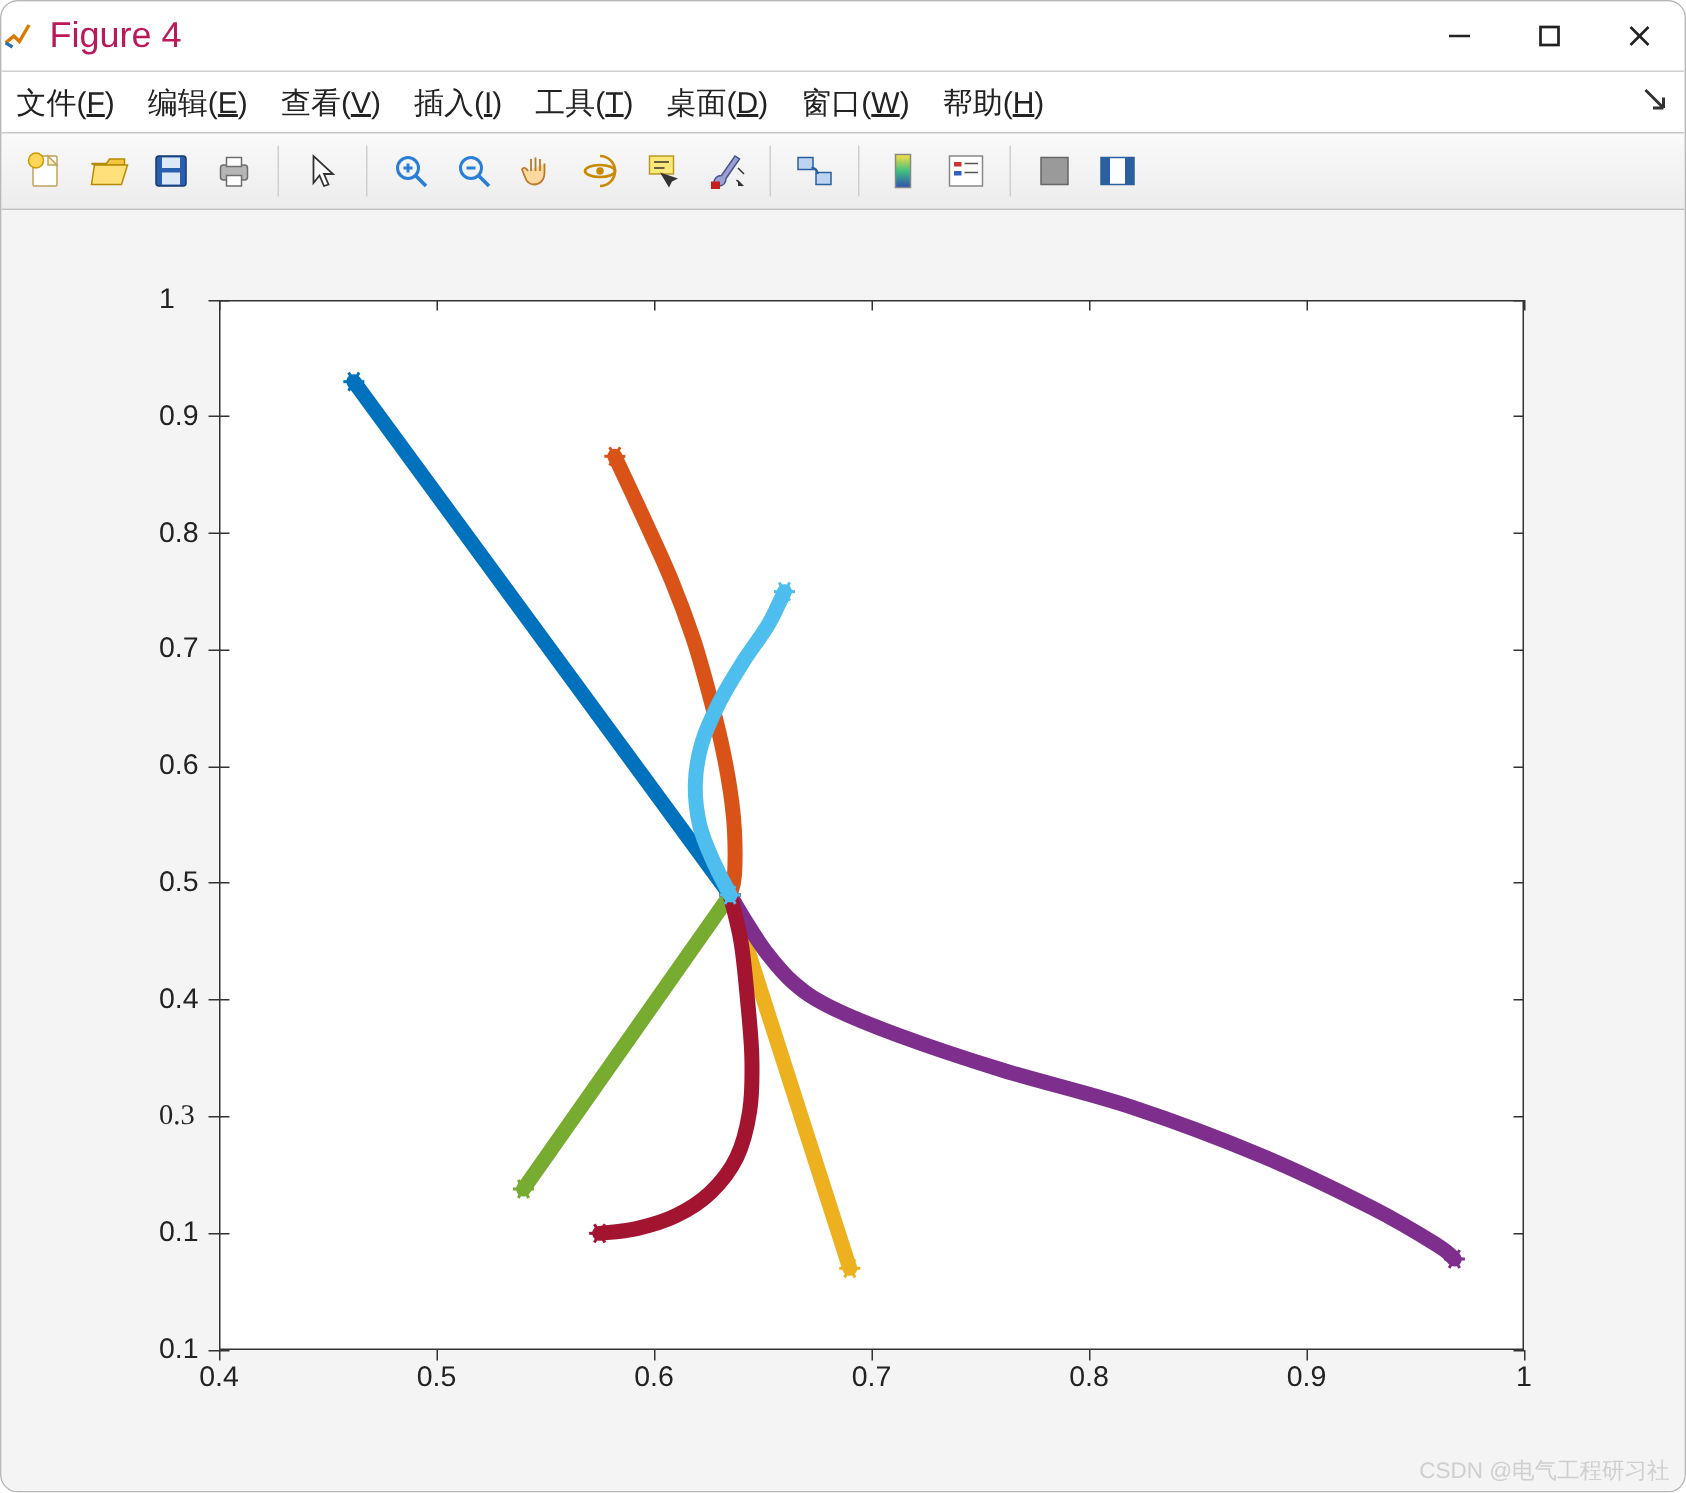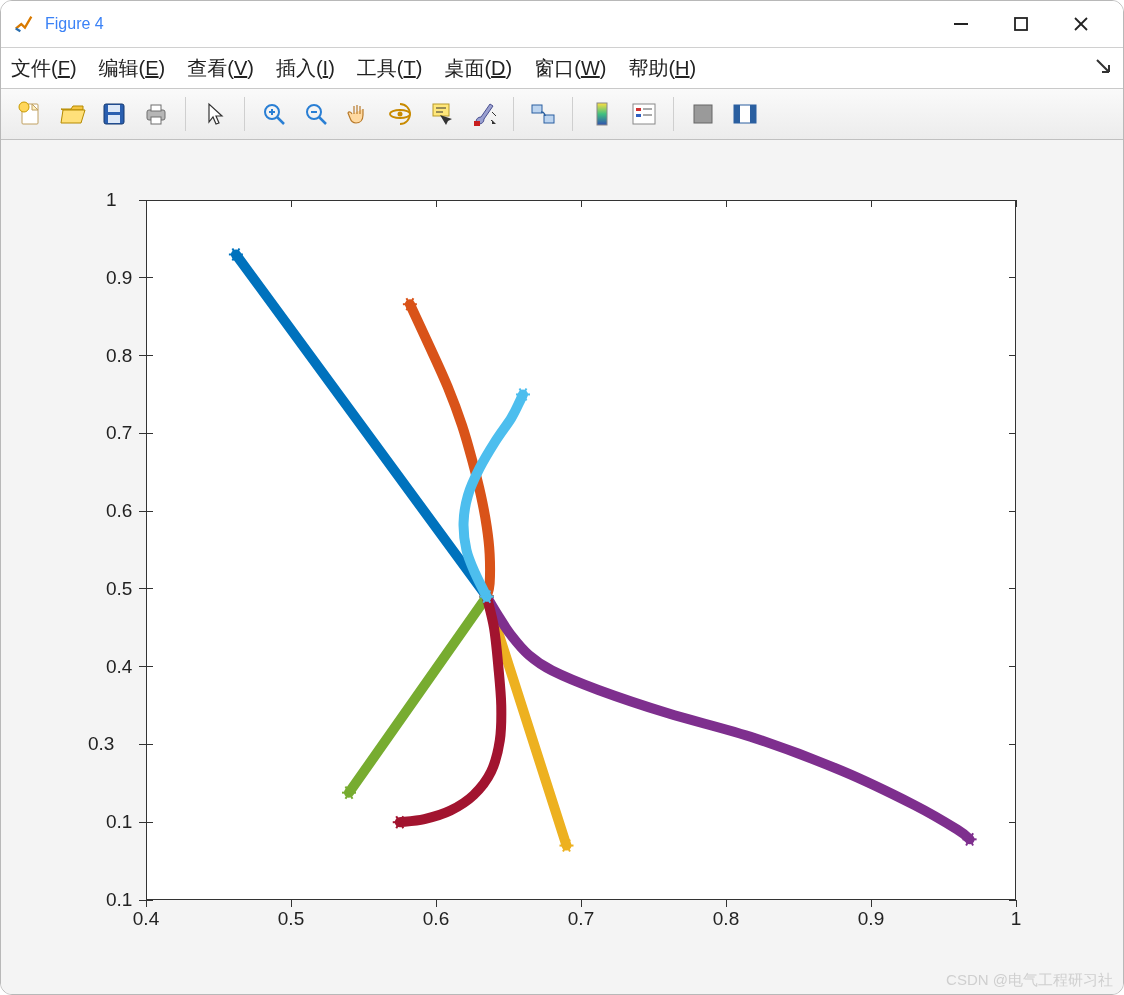--- a/index.html
+++ b/index.html
@@ -1,18 +1,18 @@
 <!DOCTYPE html>
 <html><head>
 <meta charset="utf-8">
 <style>
   html,body{margin:0;padding:0;font-family:"Microsoft YaHei","Segoe UI",Arial,sans-serif;font-size:16px;background:#fff}
   .window{width:1124px;height:995px;box-sizing:border-box;border:1px solid #b8b8b8;border-radius:12px;overflow:hidden;position:relative;display:flex;flex-direction:column;background:#fff}
   
-  .titlebar{height:46px;display:flex;align-items:center;padding:0 12px;font-size:16px;color:#3b82f6;border-bottom:1px solid #d0d0d0;background:#fff}
+  .titlebar{height:46px;display:flex;align-items:center;padding:0 0;font-size:24px;color:#be185d;border-bottom:1px solid #d0d0d0;background:#fff}
   .titlebar .app-icon{width:22px;height:22px;margin-right:10px;position:relative}
   .titlebar .app-icon svg{width:22px;height:22px}
   .titlebar .spacer{flex:1}
   .win-btn{width:60px;height:46px;display:flex;align-items:center;justify-content:center}
   .win-btn svg{width:18px;height:18px}
   
   .menubar{height:40px;display:flex;align-items:center;padding:0 6px;gap:14px;font-size:20px;color:#222;border-bottom:1px solid #c9c9c9;background:#fff;position:relative}
   .menu-item{padding:2px 4px;white-space:nowrap;cursor:default}
   .menu-item u{text-decoration:underline}
   .menubar .dock-icon{position:absolute;right:10px;top:10px}
@@ -233,21 +233,21 @@
       <div class="tick" style="left: 1008px; top: 759.5px; width: 7px; height: 1px;"></div>
       <div class="tick" style="left: 145px; top: 759.5px; width: 7px; height: 1px;"></div>
       <div class="tick-label y" style="left: 105px; top: 760px;">0.1</div>
       <div class="tick" style="left: 138px; top: 681.722px; width: 7px; height: 1px;"></div>
       <div class="tick" style="left: 1008px; top: 681.722px; width: 7px; height: 1px;"></div>
       <div class="tick" style="left: 145px; top: 681.722px; width: 7px; height: 1px;"></div>
       <div class="tick-label y" style="left: 105px; top: 682.222px;">0.1</div>
       <div class="tick" style="left: 138px; top: 603.944px; width: 7px; height: 1px;"></div>
       <div class="tick" style="left: 1008px; top: 603.944px; width: 7px; height: 1px;"></div>
       <div class="tick" style="left: 145px; top: 603.944px; width: 7px; height: 1px;"></div>
-      <div class="tick-label y" style="left: 87px; top: 604.444px;">0.3</div>
+      <div class="tick-label y" style="left: 105px; top: 604.444px; font-family: Liberation Serif, serif;">0.3</div>
       <div class="tick" style="left: 138px; top: 526.167px; width: 7px; height: 1px;"></div>
       <div class="tick" style="left: 1008px; top: 526.167px; width: 7px; height: 1px;"></div>
       <div class="tick" style="left: 145px; top: 526.167px; width: 7px; height: 1px;"></div>
       <div class="tick-label y" style="left: 105px; top: 526.667px;">0.4</div>
       <div class="tick" style="left: 138px; top: 448.389px; width: 7px; height: 1px;"></div>
       <div class="tick" style="left: 1008px; top: 448.389px; width: 7px; height: 1px;"></div>
       <div class="tick" style="left: 145px; top: 448.389px; width: 7px; height: 1px;"></div>
       <div class="tick-label y" style="left: 105px; top: 448.889px;">0.5</div>
       <div class="tick" style="left: 138px; top: 370.611px; width: 7px; height: 1px;"></div>
       <div class="tick" style="left: 1008px; top: 370.611px; width: 7px; height: 1px;"></div>

